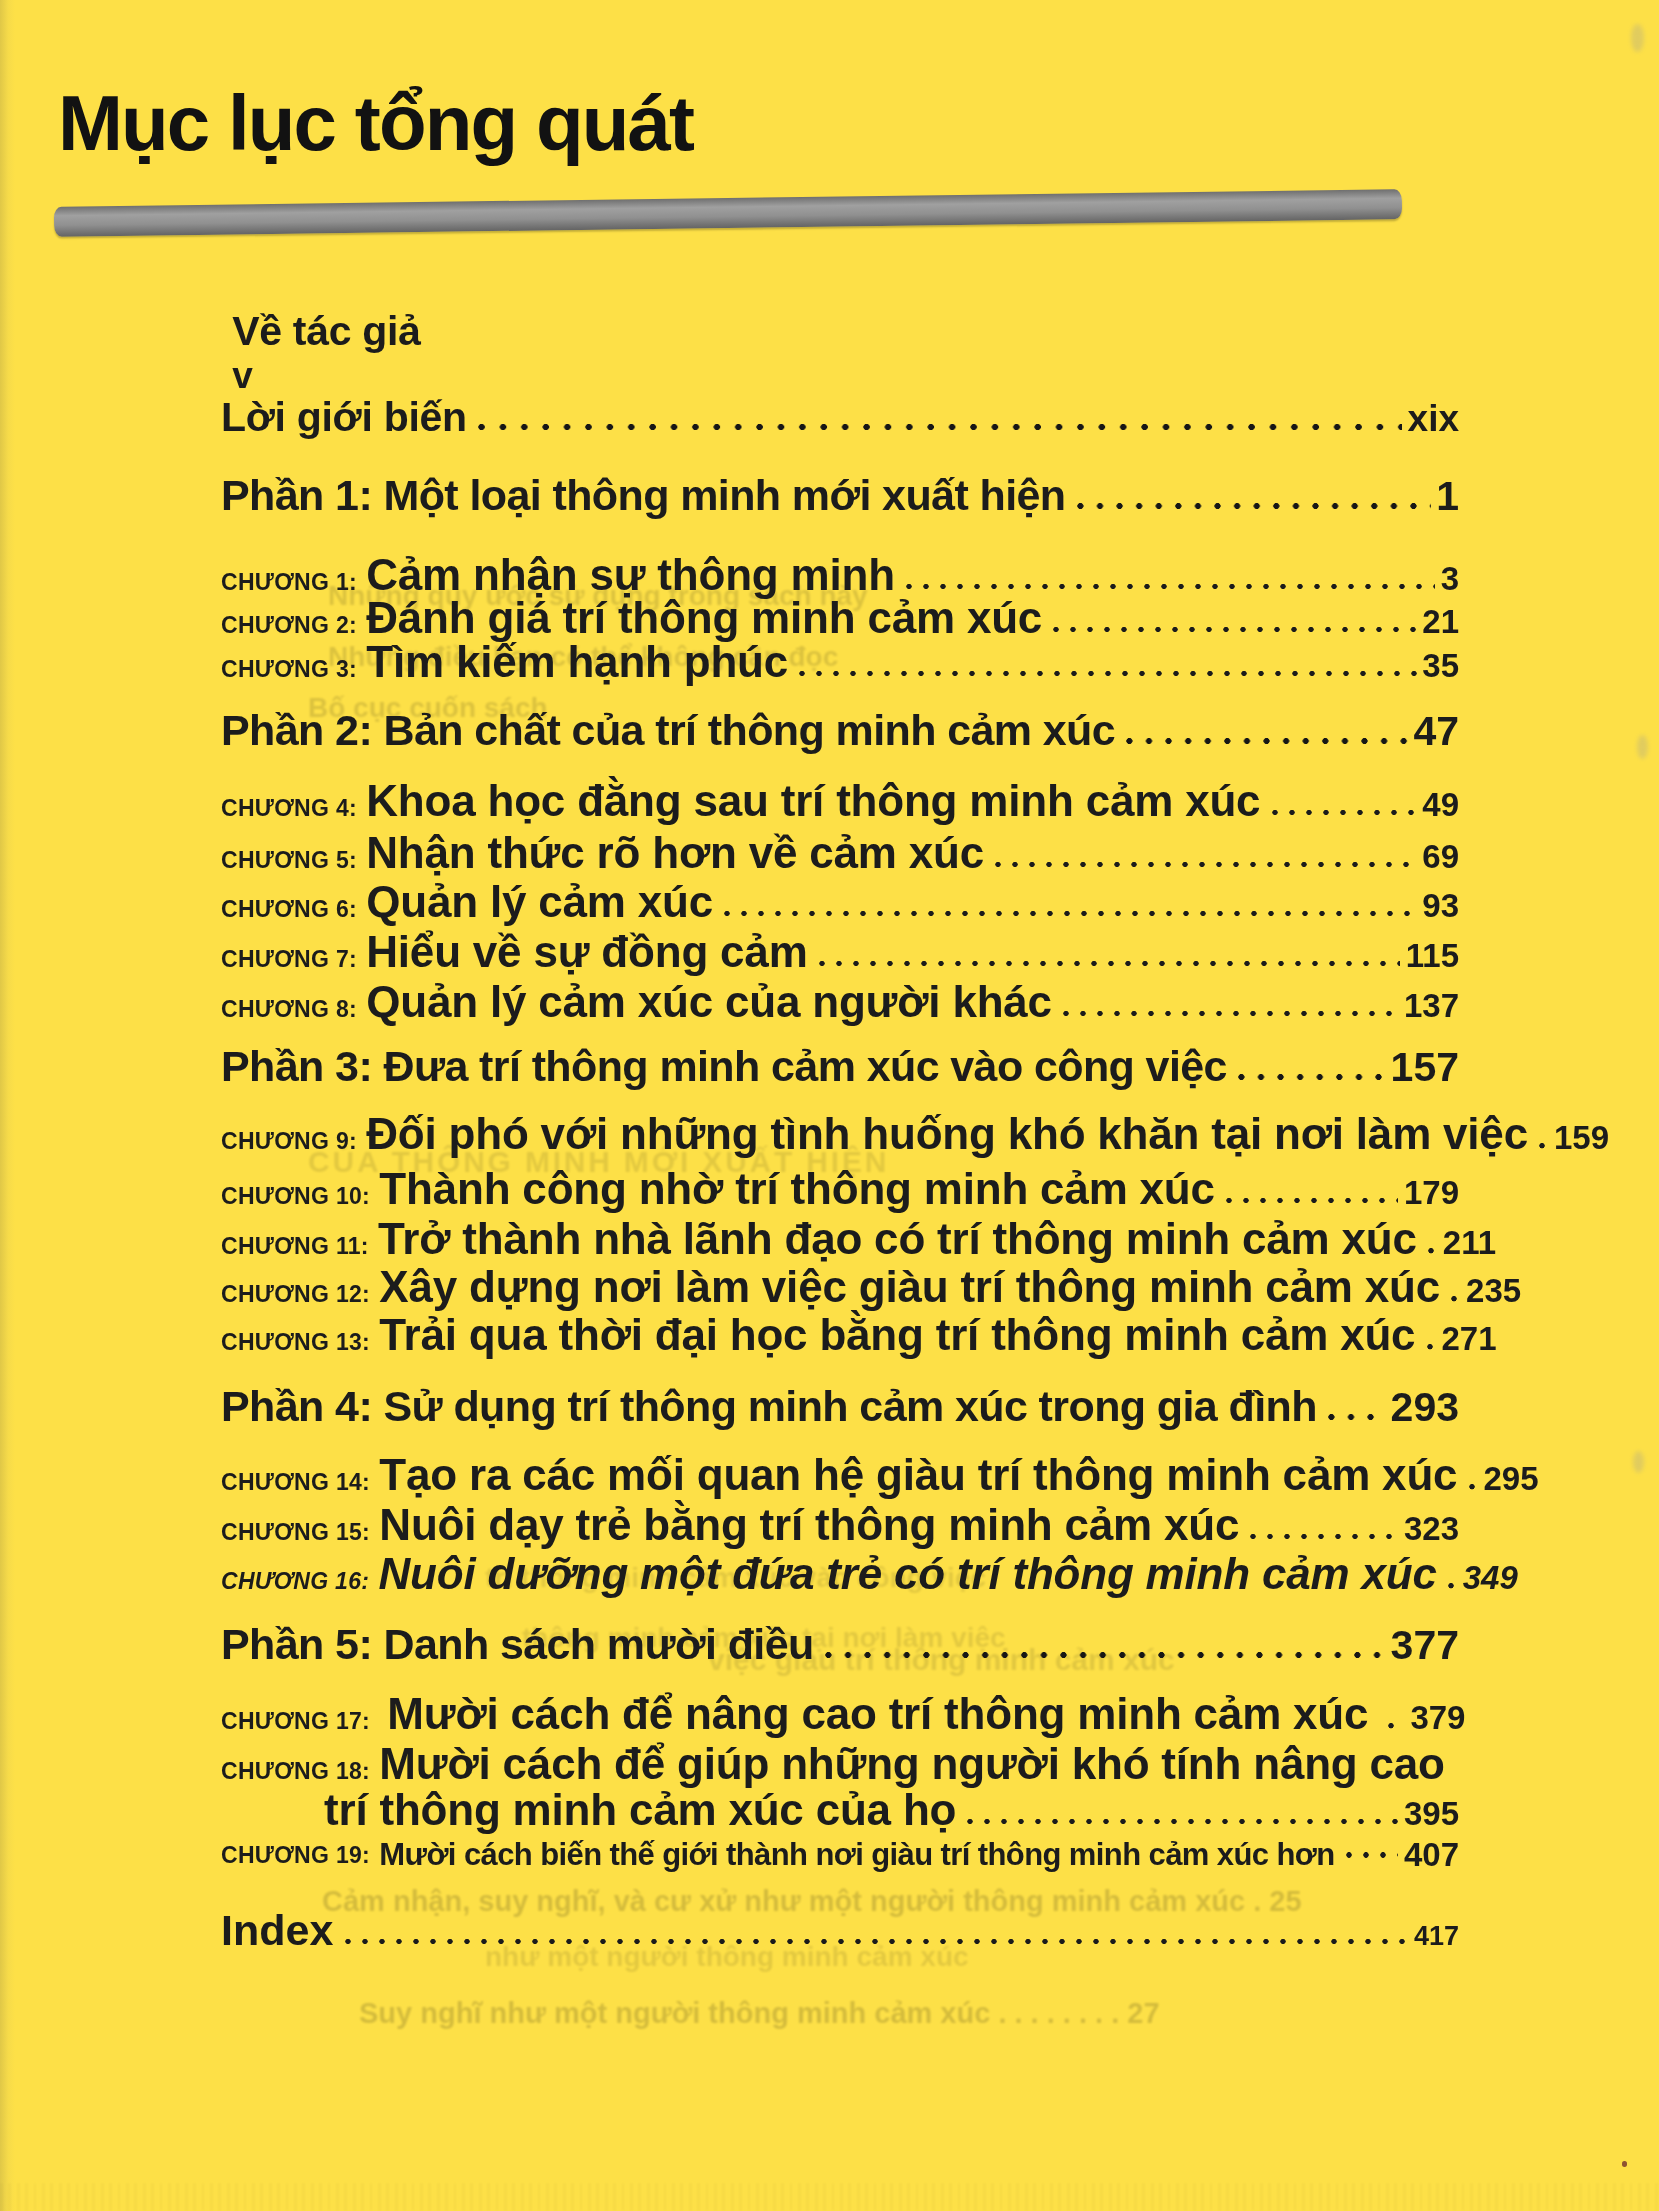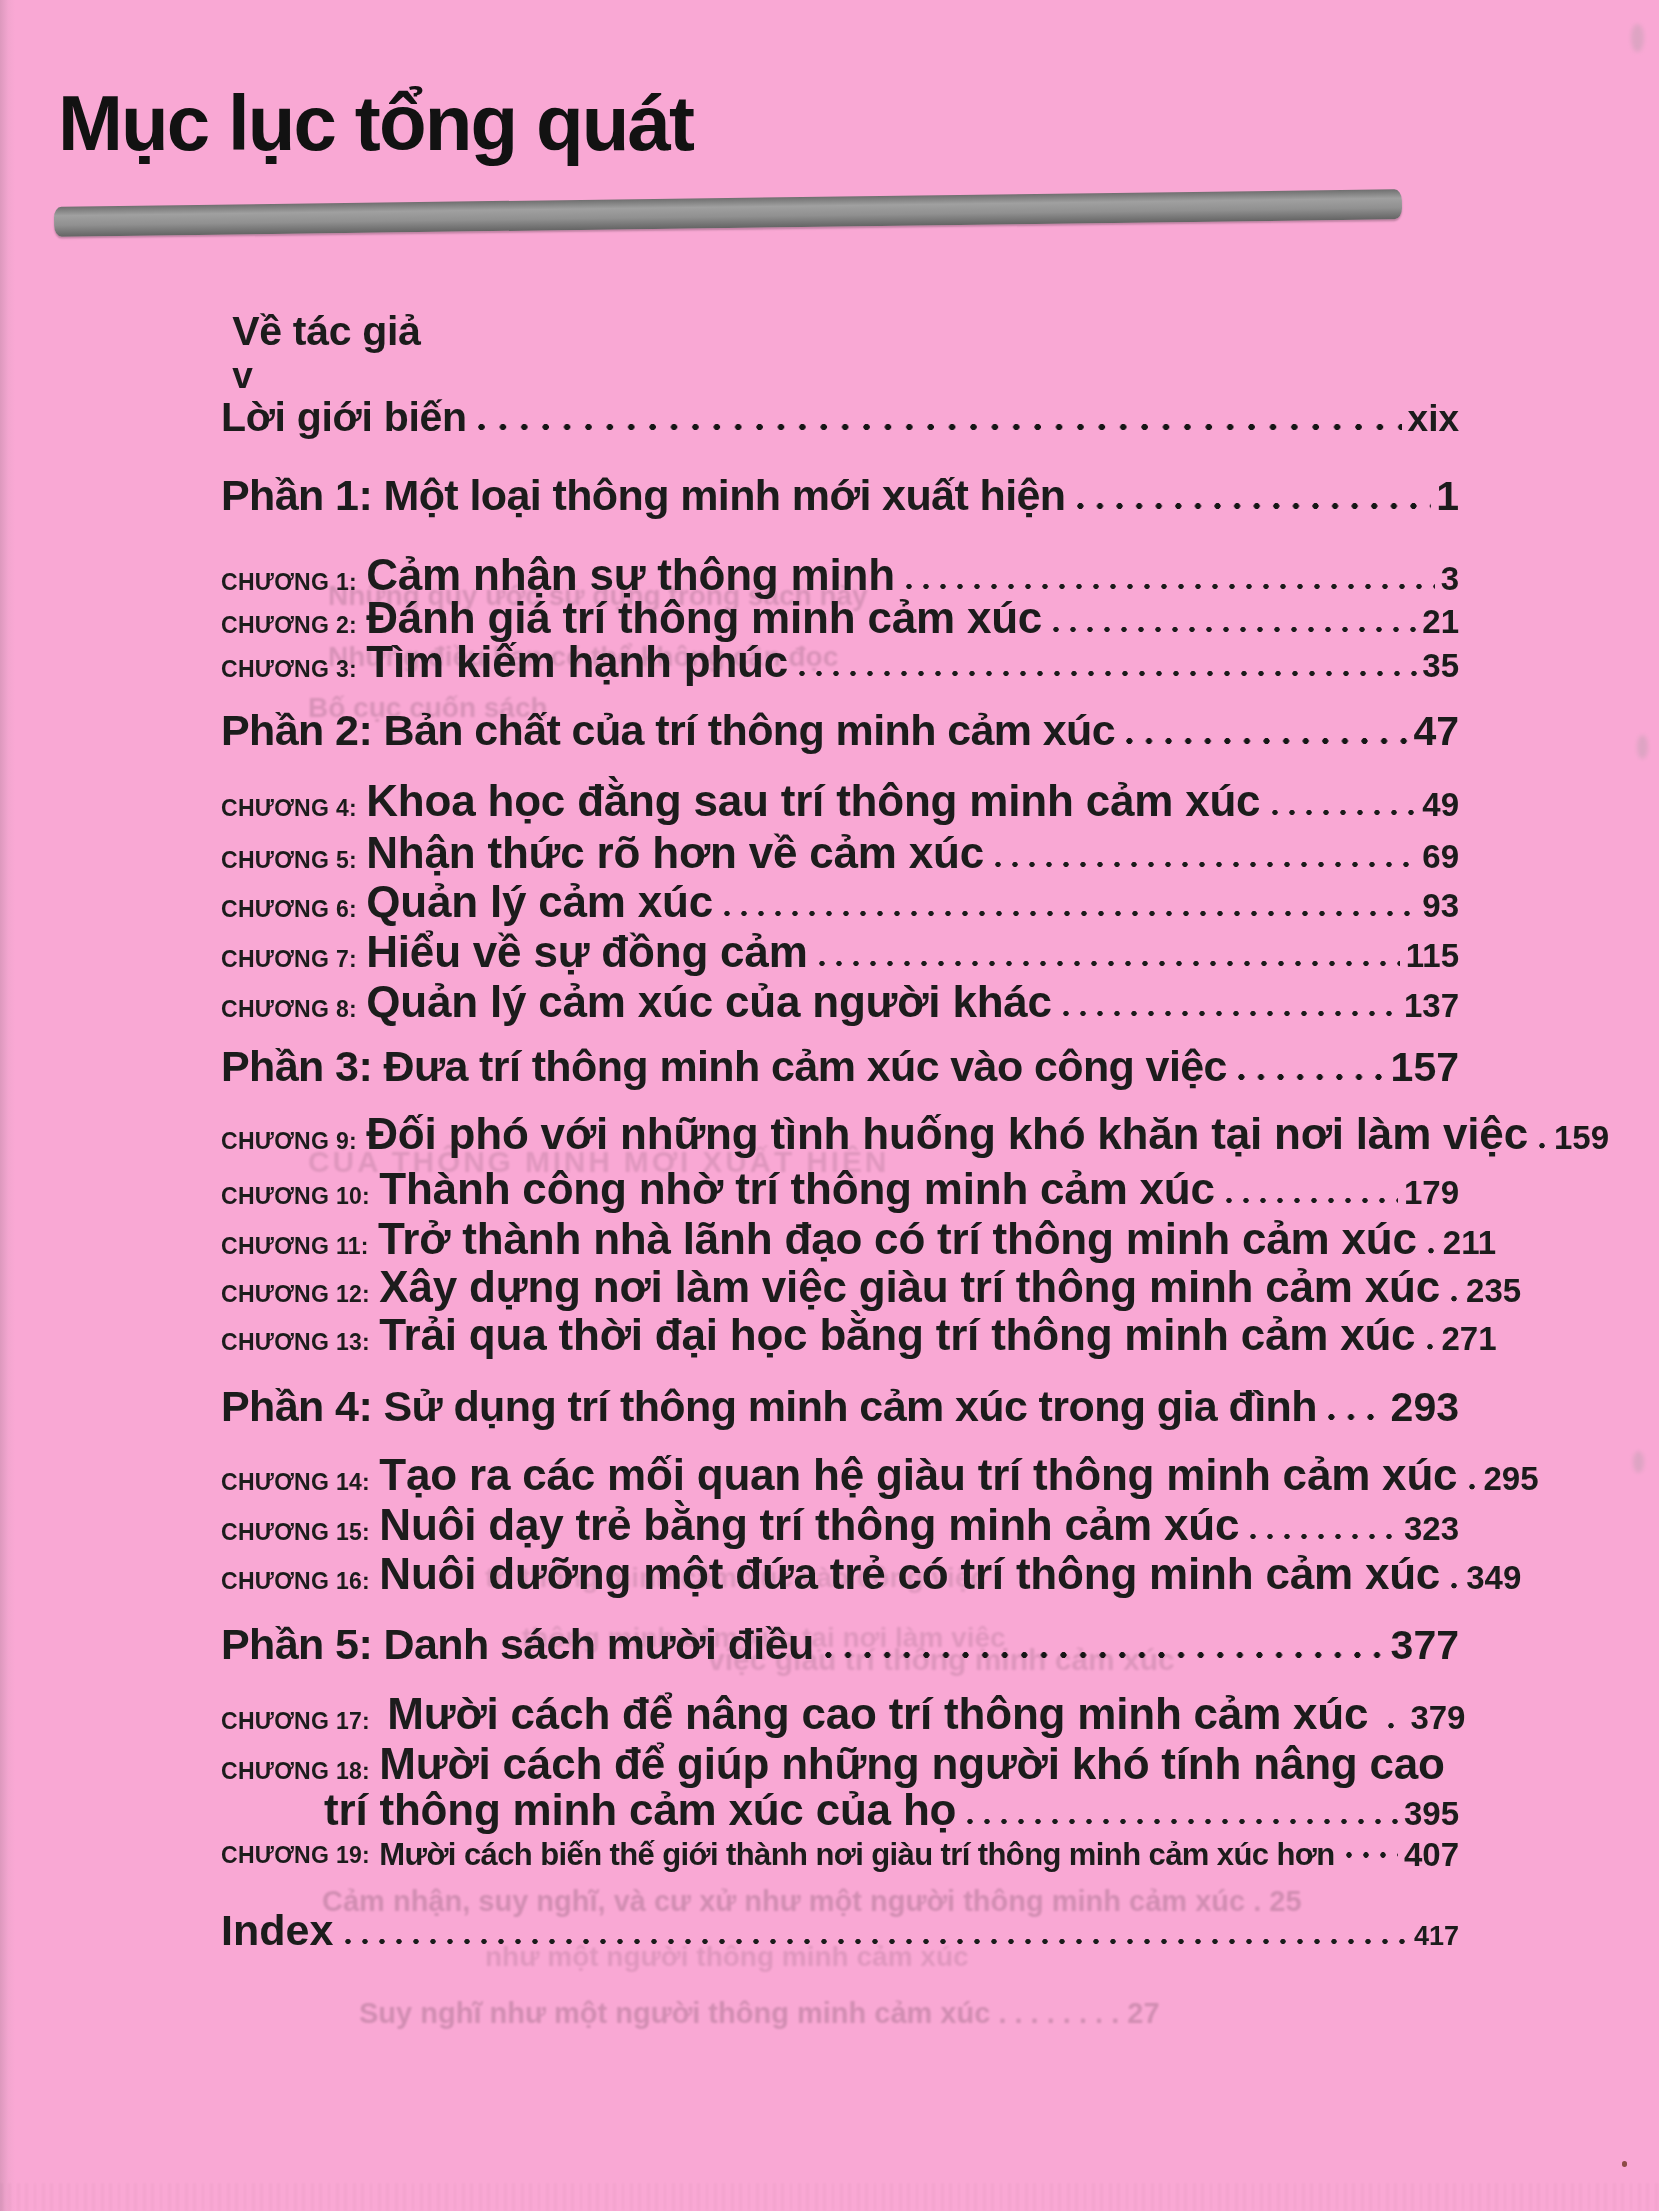--- a/index.html
+++ b/index.html
@@ -1,19 +1,19 @@
 <!DOCTYPE html>
 <html style="font-size:15px"><head>
 <meta charset="utf-8">
 <style>
   html,body{margin:0;padding:0;background:#e8e8e8;}
   .page{
     position:relative;
     width:1659px;height:2211px;
-    background:#f9a8d4;
+    background:#fde047;
     overflow:hidden;
     font-family:"Liberation Sans","DejaVu Sans",sans-serif;
     color:#1c1c1c;
   }
   
   .title{
     position:absolute;left:58px;top:78px;
     font-size:78px;font-weight:800;letter-spacing:-1.9px;color:#121212;
     z-index:3;white-space:nowrap;
   }
@@ -214,21 +214,21 @@
     <span class="ctitle">Tạo ra các mối quan hệ giàu trí thông minh cảm xúc</span>
     <span class="dots dots-sm"></span>
     <span class="pagenum">295</span>
   </div>
   <div class="row chapter" style="top:1500px;">
     <span class="prefix">CHƯƠNG 15:</span>
     <span class="ctitle">Nuôi dạy trẻ bằng trí thông minh cảm xúc</span>
     <span class="dots dots-sm"></span>
     <span class="pagenum">323</span>
   </div>
-  <div class="row chapter" style="top:1549px;">
+  <div class="row chapter" style="top:1549px;font-style:italic;">
     <span class="prefix">CHƯƠNG 16:</span>
     <span class="ctitle">Nuôi dưỡng một đứa trẻ có trí thông minh cảm xúc</span>
     <span class="dots dots-sm"></span>
     <span class="pagenum">349</span>
   </div>
 
   <div class="row part" style="top:1620px;">
     <span class="label">Phần 5: Danh sách mười điều</span>
     <span class="dots dots-lg"></span>
     <span class="pagenum">377</span>

